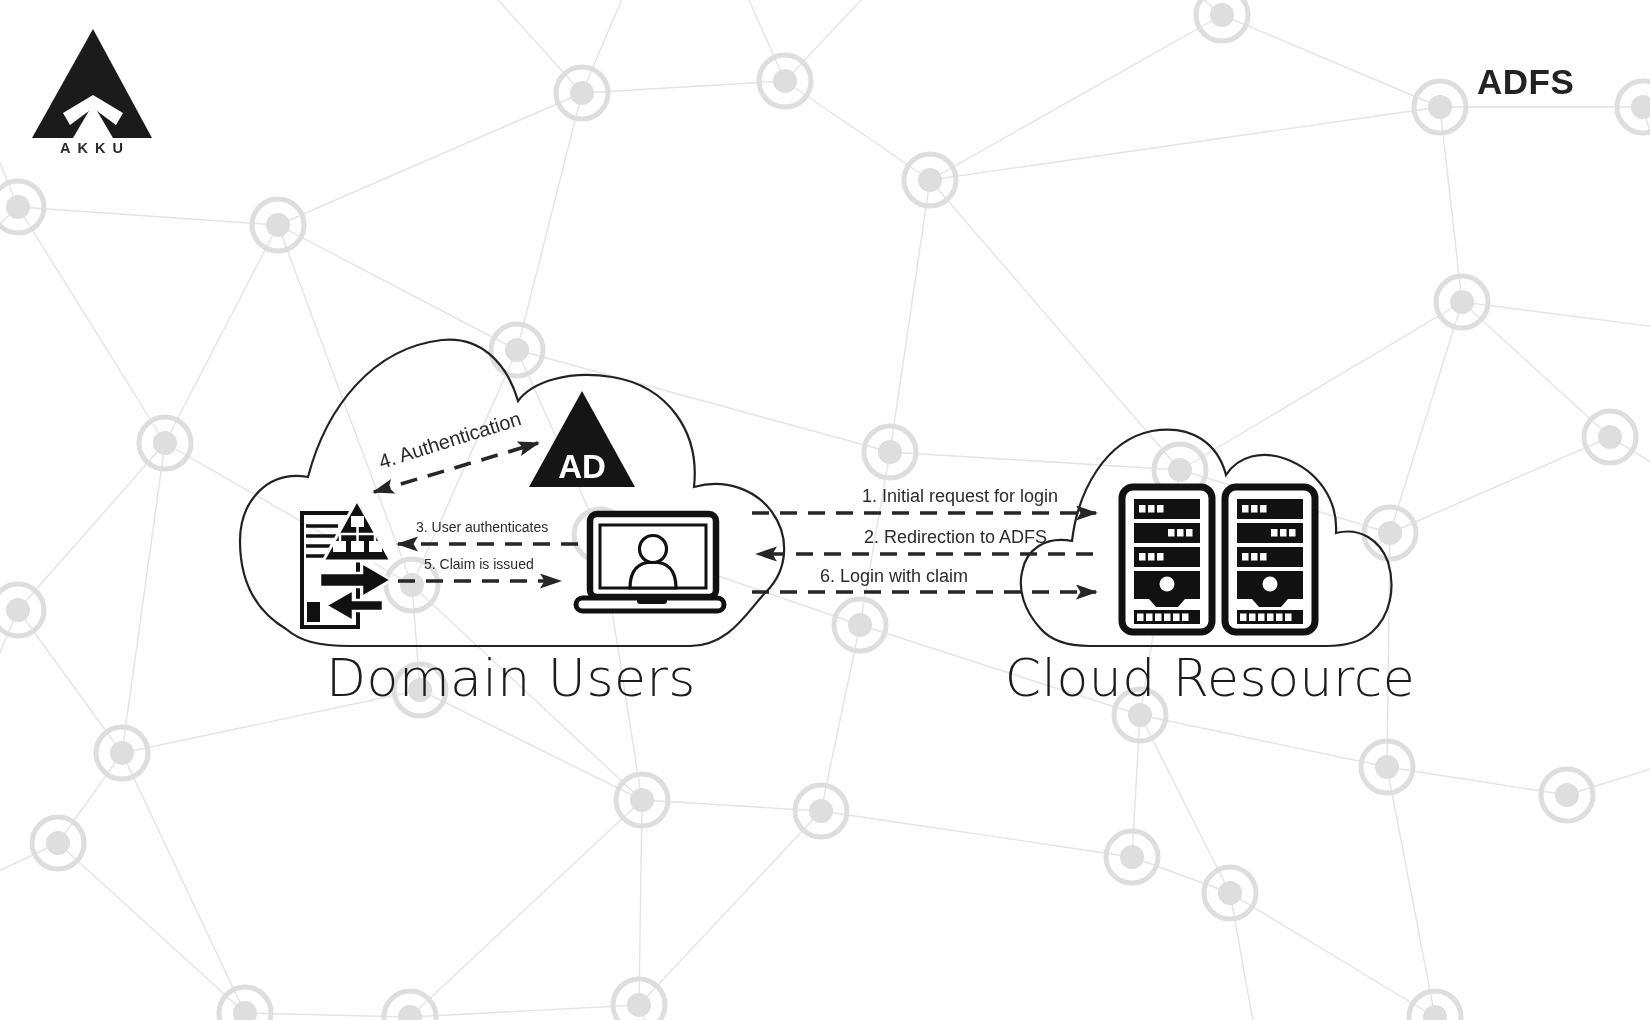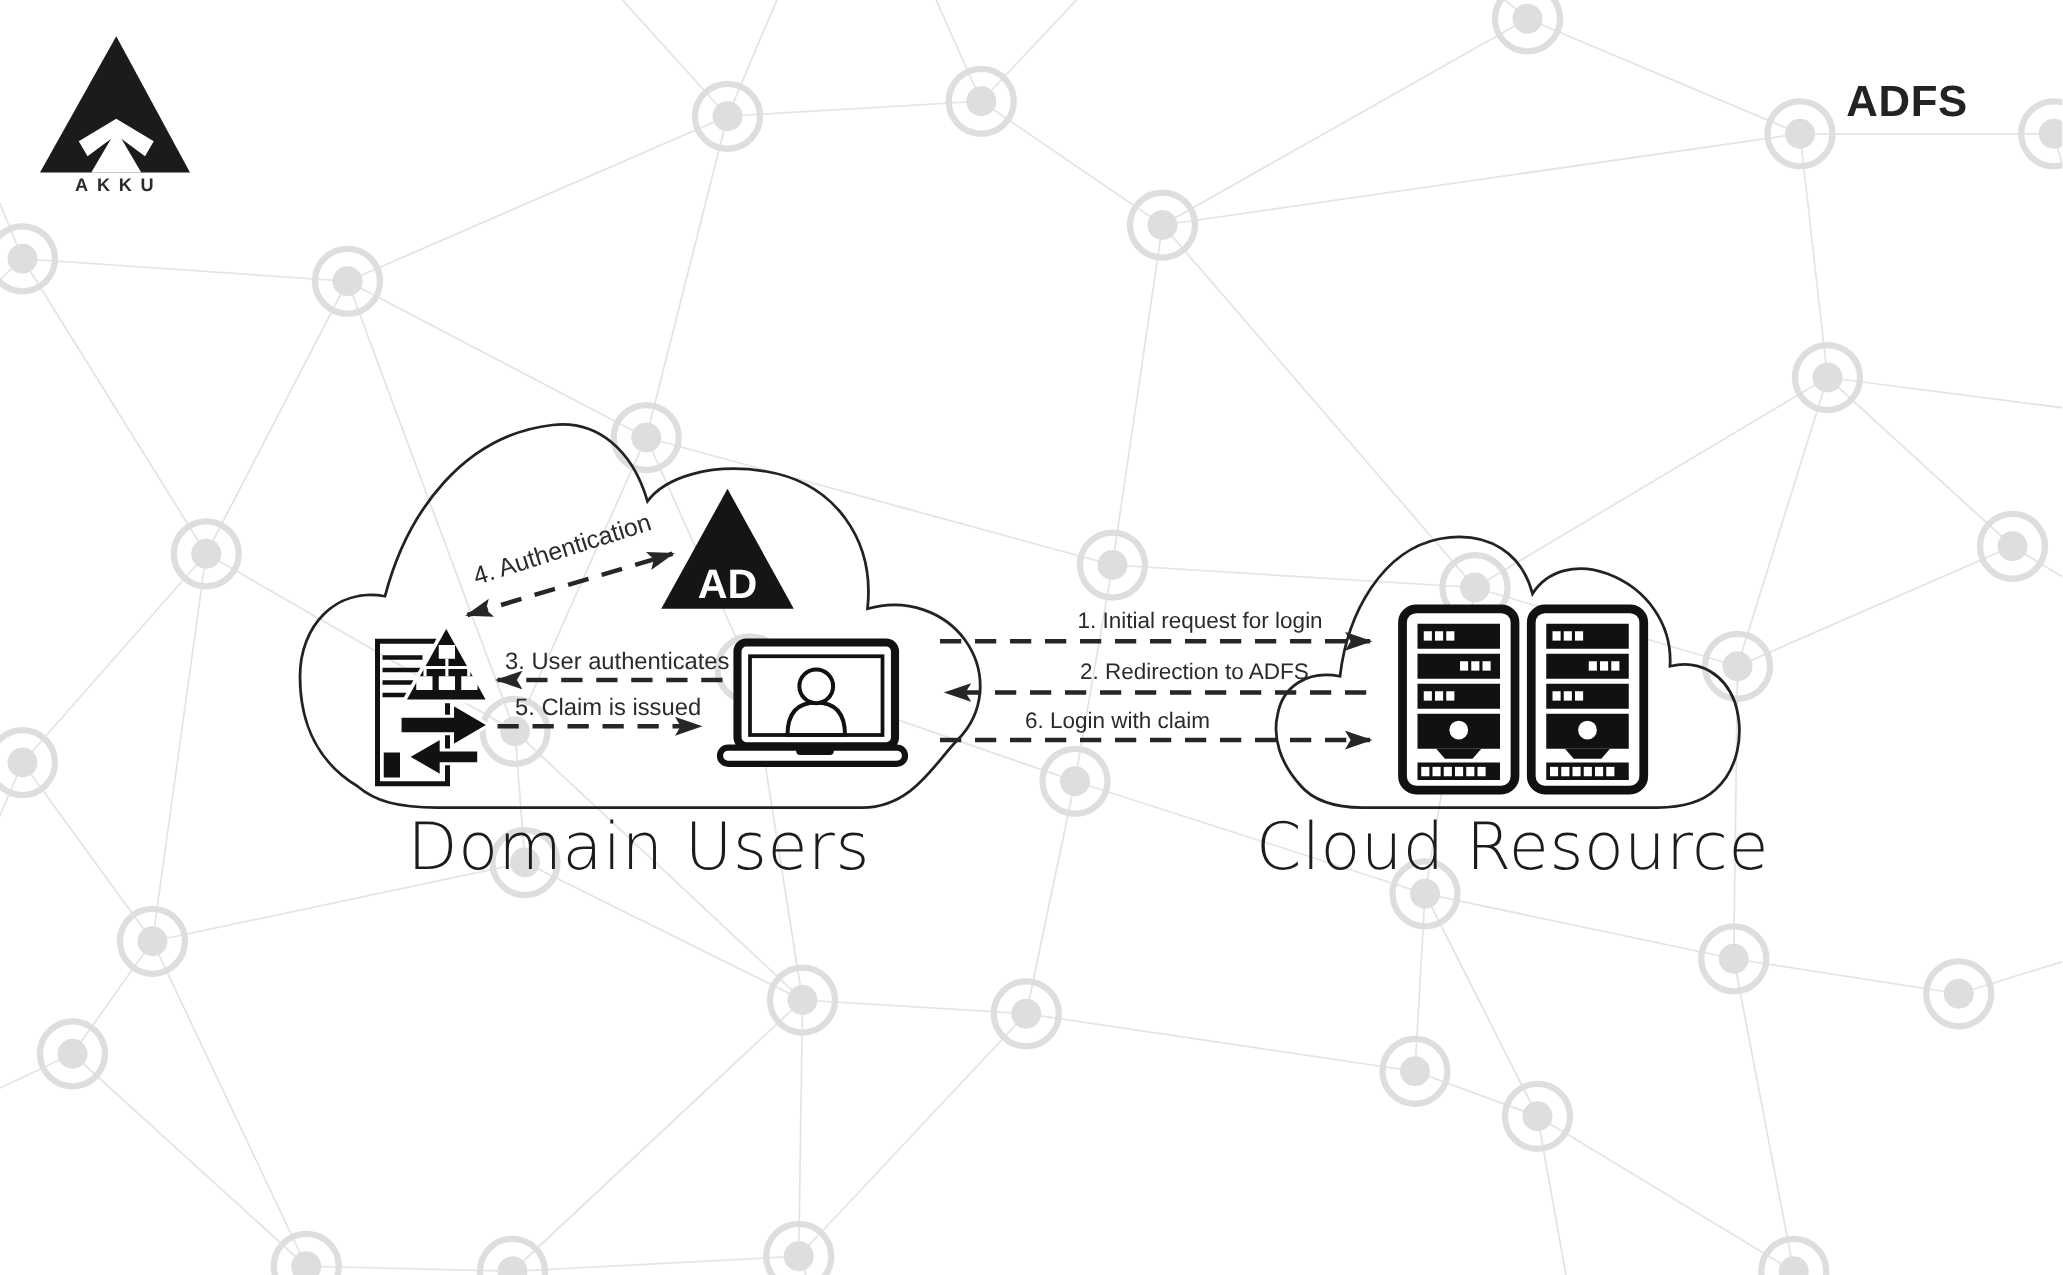--- a/index.html
+++ b/index.html
@@ -1,21 +1,21 @@
 <!DOCTYPE html>
 <html><head>
 <meta charset="utf-8">
 <style>
   html,body{margin:0;padding:0;background:#fff;}
   .stage{position:relative;width:1650px;height:1020px;background:#ffffff;overflow:hidden;
          font-family:"Liberation Sans",sans-serif;color:#2a2a2a;}
   .stage svg.canvas{position:absolute;left:0;top:0;}
   .abs{position:absolute;white-space:nowrap;}
   .flow-label{font-size:18px;color:#2b2b2b;}
-  .flow-label.mid{font-size:19px;}
+  .flow-label.mid{font-size:14px;margin-left:12px;}
   .flow-label.rot{font-size:20px;width:170px;text-align:center;transform:rotate(-17.5deg);}
   .cloud-label{font-family:"DejaVu Sans",sans-serif;font-weight:200;font-size:52px;
                color:#1c1c1c;width:420px;text-align:center;letter-spacing:0.5px;}
   .adfs-title{font-size:35px;font-weight:800;color:#232323;letter-spacing:0.5px;}
 </style>
 </head>
 <body>
 
 <div class="stage">
 

